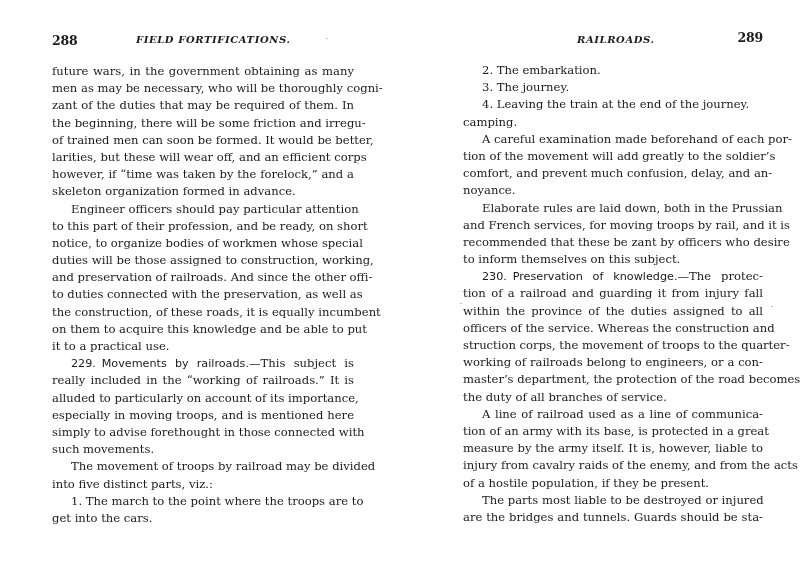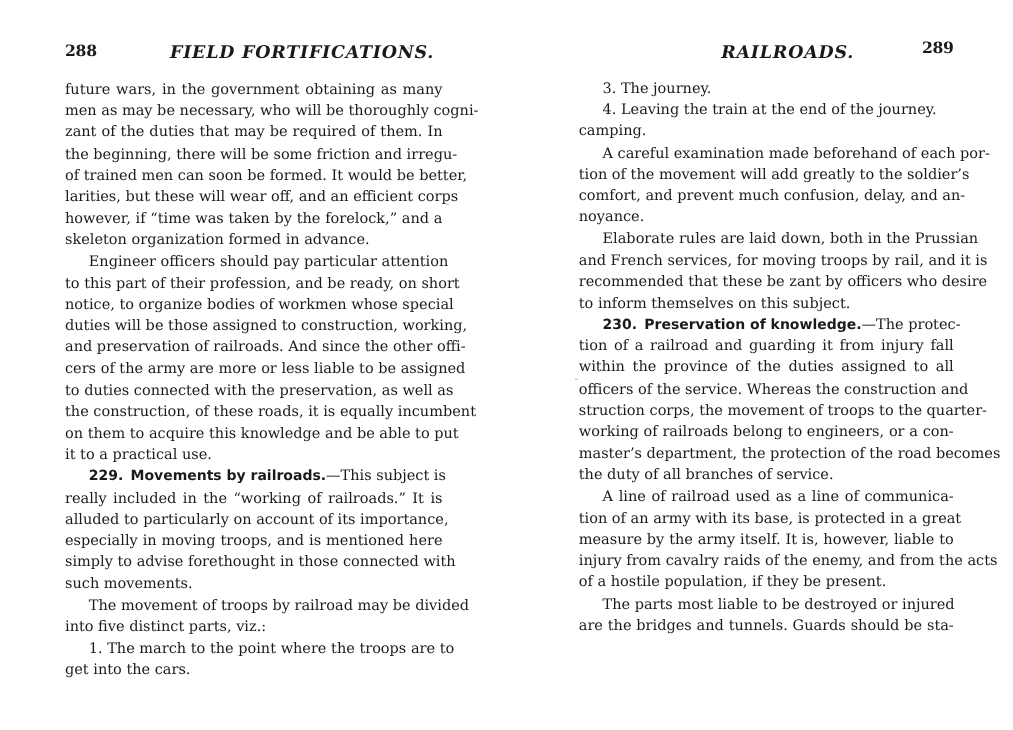--- a/index.html
+++ b/index.html
@@ -8,31 +8,31 @@
     .page { position: absolute; top: 0; height: 424px; }
     .page-left { left: 0; width: 405px; }
     .page-right { left: 405px; width: 405px; }
     .header { position: absolute; top: 33px; height: 16px; font-size: 12px; }
     .page-left .header { left: 52px; width: 302px; }
     .page-right .header { left: 58px; width: 300px; }
     .pnum { position: absolute; top: 0; font-size: 12.5px; font-weight: bold; letter-spacing: -0.2px; }
     .page-left .pnum { left: 0; }
     .page-right .pnum { right: 0; top: -3px; }
     .running { position: absolute; top: 1px; font-style: italic; font-weight: bold;
-               font-size: 14px; letter-spacing: 0.6px; }
+               font-size: 10px; letter-spacing: 0.6px; }
     .page-left .running { left: 84px; }
     .page-right .running { left: 114px; }
     .body { position: absolute; font-size: 11.6px; line-height: 17.2px; }
     .page-left .body { top: 63px; left: 52px; width: 302px; }
     .page-right .body { top: 62px; left: 58px; width: 300px; }
     .line { display: block; white-space: nowrap; text-align: justify; text-align-last: justify;
             height: 17.2px; }
     .line.last { text-align-last: left; }
     .line.indent { padding-left: 19px; }
-    .sec-num, .sec-title { font-weight: bold; font-family: "DejaVu Sans", "Liberation Sans", sans-serif;
+    .sec-num, .sec-title { font-weight: normal; font-family: "DejaVu Sans", "Liberation Sans", sans-serif;
                            font-size: 11.2px; }
     .speck { position: absolute; width: 2px; height: 1px; background: #bdbdbd; }
   </style>
 </head>
 <body>
 
 <div class="page page-left">
   <div class="header">
     <span class="pnum">288</span>
     <span class="running">FIELD FORTIFICATIONS.</span>
@@ -44,21 +44,20 @@
       <span class="line">the beginning, there will be some friction and irregu-</span>
       <span class="line">of trained men can soon be formed.  It would be better,</span>
       <span class="line">larities, but these will wear off, and an efficient corps</span>
       <span class="line">however, if “time was taken by the forelock,” and a</span>
       <span class="line last">skeleton organization formed in advance.</span>
       <span class="line indent">Engineer officers should pay particular attention</span>
       <span class="line">to this part of their profession, and be ready, on short</span>
       <span class="line">notice, to organize bodies of workmen whose special</span>
       <span class="line">duties will be those assigned to construction, working,</span>
       <span class="line">and preservation of railroads.  And since the other offi-</span>
-      <span class="line">cers of the army are more or less liable to be assigned</span>
       <span class="line">to duties connected with the preservation, as well as</span>
       <span class="line">the construction, of these roads, it is equally incumbent</span>
       <span class="line">on them to acquire this knowledge and be able to put</span>
       <span class="line last">it to a practical use.</span>
       <span class="line indent"><span class="sec-num">229.</span> <span class="sec-title">Movements by railroads.</span><span>—This subject is</span></span>
       <span class="line">really included in the “working of railroads.”  It is</span>
       <span class="line">alluded to particularly on account of its importance,</span>
       <span class="line">especially in moving troops, and is mentioned here</span>
       <span class="line">simply to advise forethought in those connected with</span>
       <span class="line last">such movements.</span>
@@ -68,20 +67,21 @@
       <span class="line last">get into the cars.</span>
     </div>
 </div>
 
 <div class="page page-right">
   <div class="header">
     <span class="running">RAILROADS.</span>
     <span class="pnum">289</span>
   </div>
   <div class="body">
+      <span class="line indent last">2.  The embarkation.</span>
       <span class="line indent last">3.  The journey.</span>
       <span class="line indent last">4.  Leaving the train at the end of the journey.</span>
       <span class="line last">camping.</span>
       <span class="line indent">A careful examination made beforehand of each por-</span>
       <span class="line">tion of the movement will add greatly to the soldier’s</span>
       <span class="line">comfort, and prevent much confusion, delay, and an-</span>
       <span class="line last">noyance.</span>
       <span class="line indent">Elaborate rules are laid down, both in the Prussian</span>
       <span class="line">and French services, for moving troops by rail, and it is</span>
       <span class="line">recommended that these be zant by officers who desire</span>

